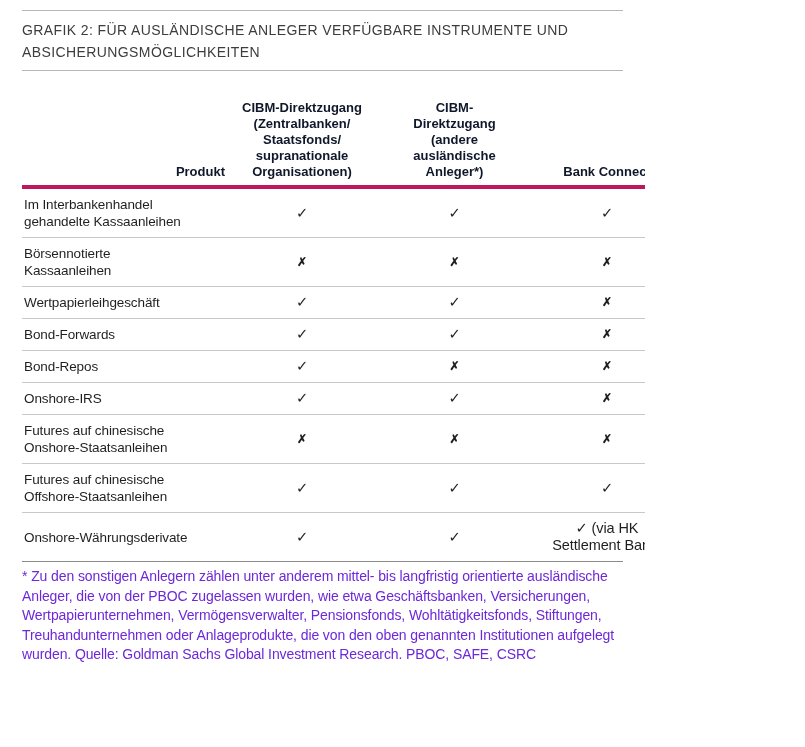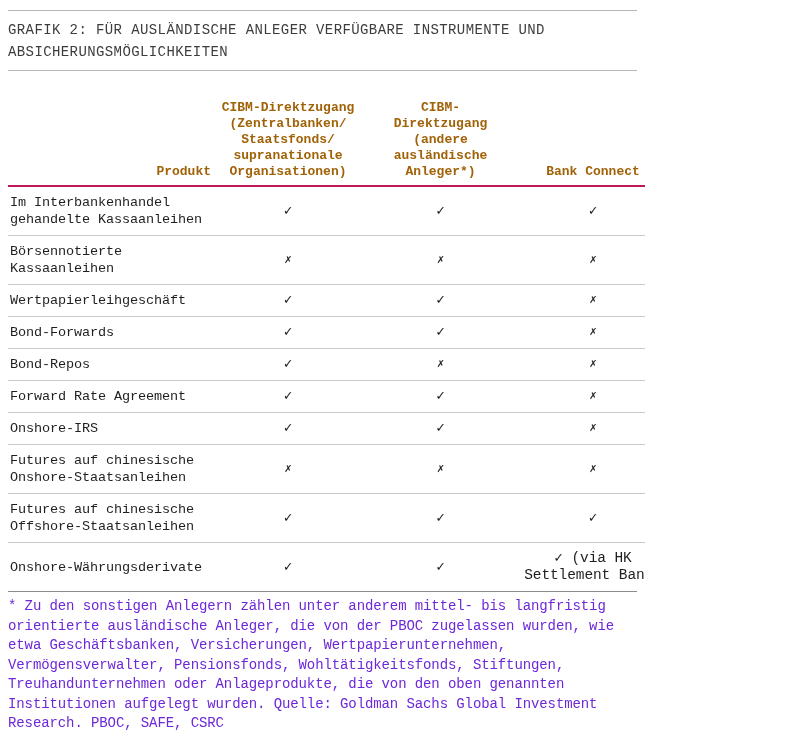--- a/index.html
+++ b/index.html
@@ -3,23 +3,22 @@
 <meta charset="utf-8">
 <style>
   * { margin: 0; padding: 0; box-sizing: border-box; }
   html, body { background: #ffffff; }
   body { font-family: "Liberation Sans", sans-serif; }
   .page {
     position: relative;
     width: 645px;
     height: 747px;
     background: #ffffff;
-    padding: 0 8px;
+    padding: 0 22px;
     overflow: hidden;
-    font-family: Liberation Mono, monospace;
   }
   .rule { border: none; height: 0; }
   .top-rule { border-top: 1px solid #b6b6b6; margin-top: 10px; }
   .title-rule { border-top: 1px solid #b6b6b6; margin-top: 7px; }
   .figure-title {
     margin-top: 8px;
     font-size: 14px;
     font-weight: 400;
     line-height: 22px;
     letter-spacing: 0.4px;
@@ -35,25 +34,25 @@
   col.c-product { width: 205px; }
   col.c-1 { width: 150px; }
   col.c-2 { width: 155px; }
   col.c-3 { width: 150px; }
   col.c-4 { width: 82px; }
   thead th {
     vertical-align: bottom;
     font-size: 13px;
     font-weight: 700;
     line-height: 16px;
-    color: #a16207;
+    color: #0f172a;
     text-align: center;
     white-space: pre-line;
     padding: 0 2px 5px 2px;
-    border-bottom: 2px solid #be185d;
+    border-bottom: 4px solid #be185d;
   }
   thead th.product-col { text-align: right; padding-left: 2px; }
   tbody tr + tr td { border-top: 1px solid #c9c9c9; }
   tbody td {
     padding: 7px 2px;
     font-size: 13.5px;
     line-height: 17px;
     color: #1f1f1f;
     letter-spacing: -0.1px;
     vertical-align: middle;
@@ -147,27 +146,20 @@
     </tr>
 
     <tr>
       <td class="product">Bond-Repos</td>
       <td class="mark">✓</td>
       <td class="mark no">✗</td>
       <td class="mark no">✗</td>
       <td class="mark">✓</td>
     </tr>
 
-    <tr>
-      <td class="product">Forward Rate Agreement</td>
-      <td class="mark">✓</td>
-      <td class="mark">✓</td>
-      <td class="mark no">✗</td>
-      <td class="mark">✓</td>
-    </tr>
 
     <tr>
       <td class="product">Onshore-IRS</td>
       <td class="mark">✓</td>
       <td class="mark">✓</td>
       <td class="mark no">✗</td>
       <td class="mark">✓</td>
     </tr>
 
 

